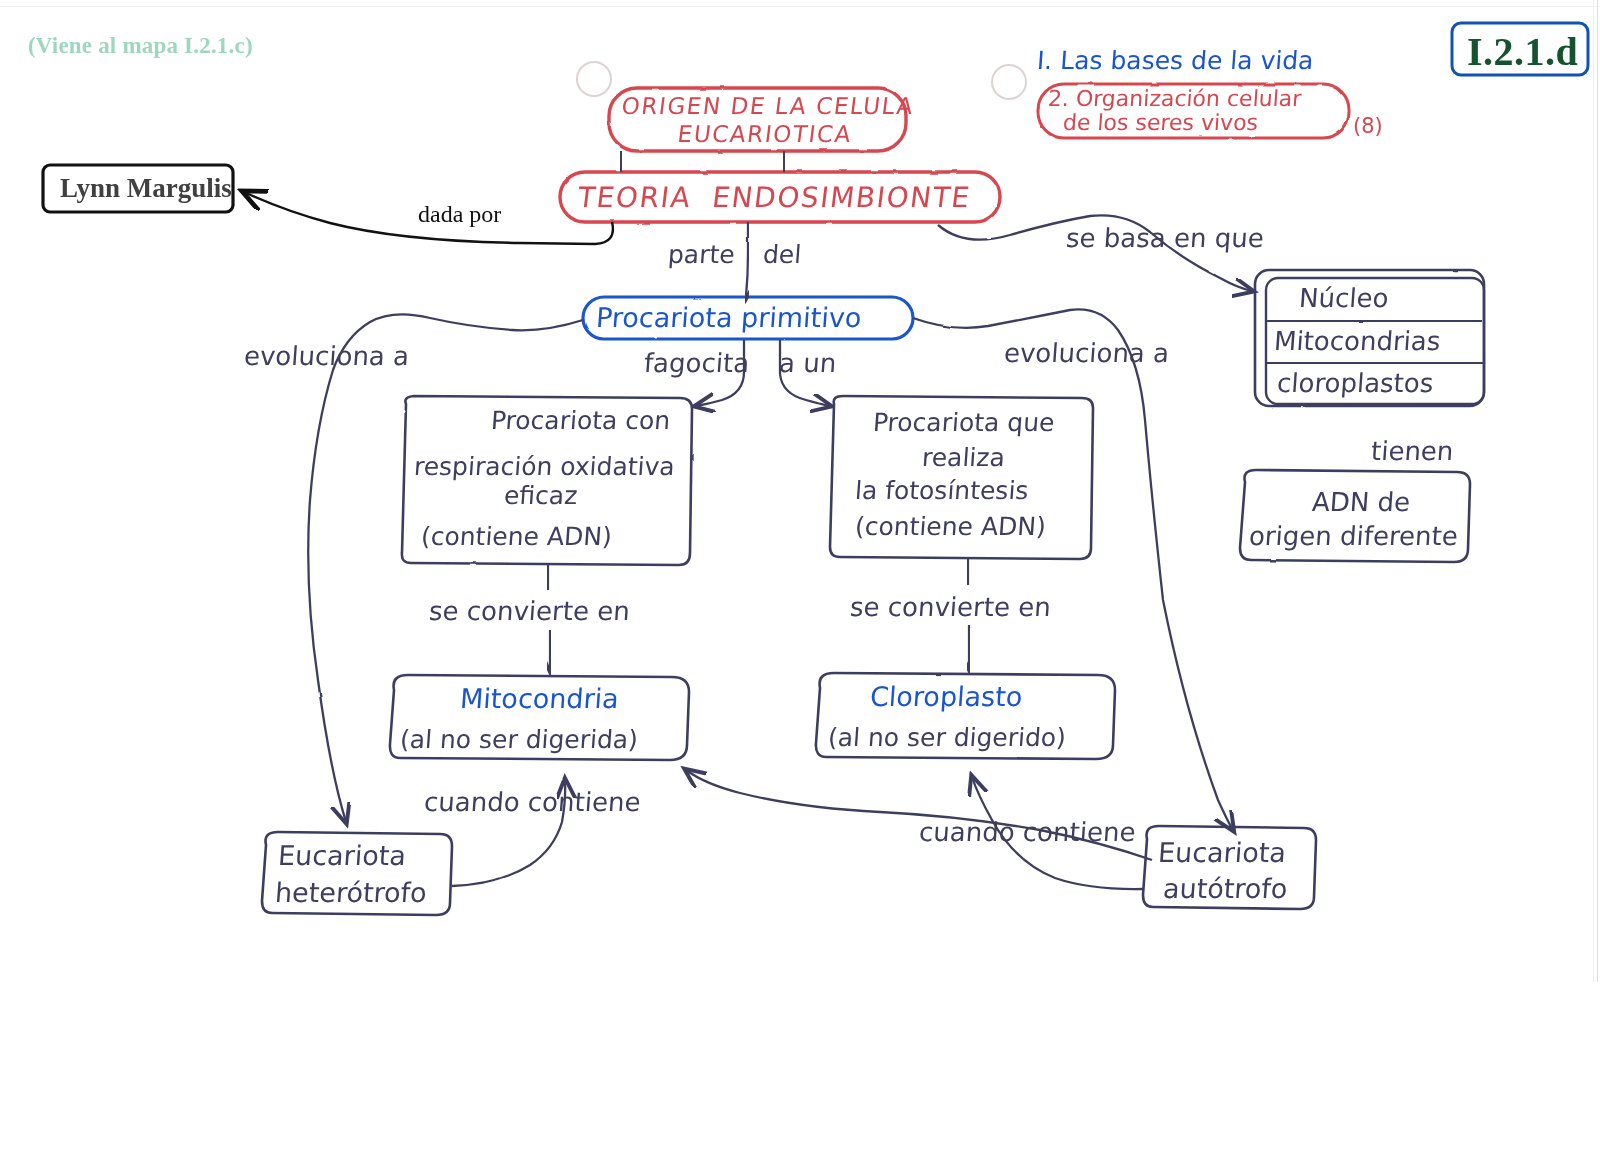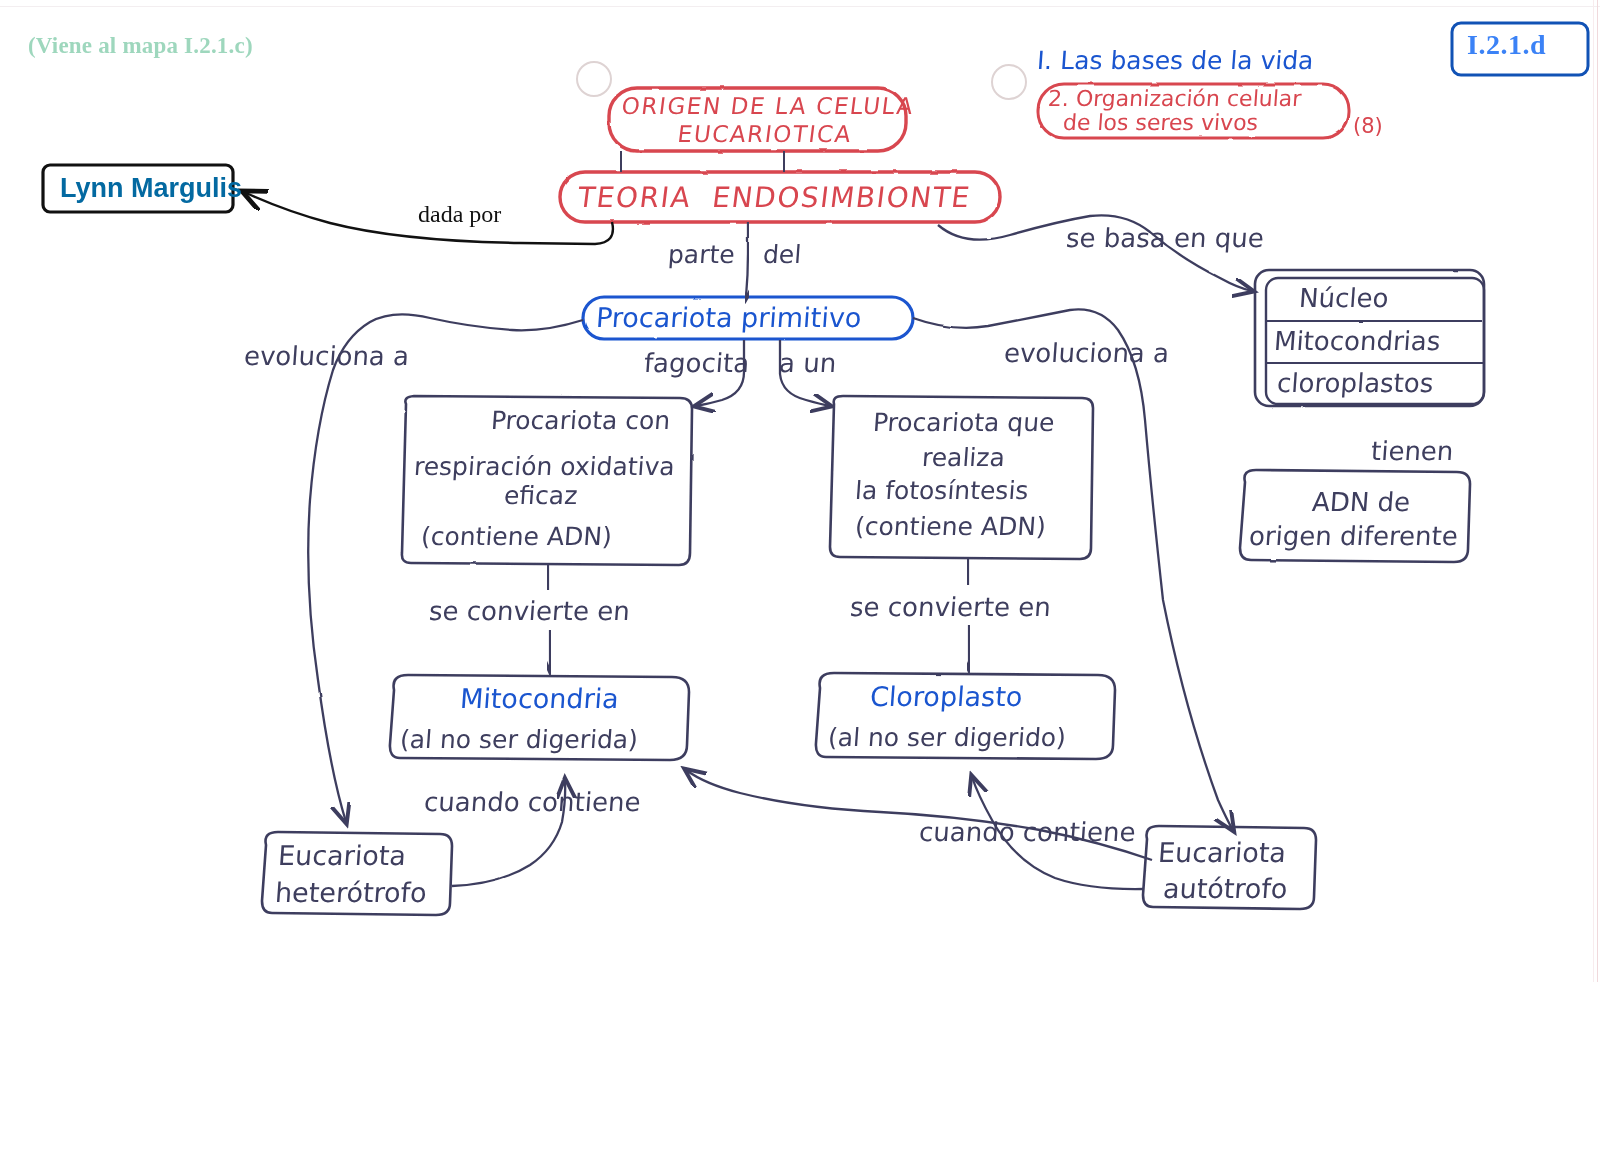--- a/index.html
+++ b/index.html
@@ -52,31 +52,31 @@
   
   .hdr-green {
     font-family: "Liberation Serif", "DejaVu Serif", serif;
     font-weight: bold;
     font-size: 23px;
     color: #9ed7bd;
     letter-spacing: 0.2px;
   }
   
   .hdr-black {
-    font-family: Liberation Sans, sans-serif;
+    font-family: Liberation Serif, serif;
     font-weight: bold;
     font-size: 27px;
-    color: #0369a1;
+    color: #404040;
   }
   
   .hdr-blue {
     font-family: "Liberation Serif", "DejaVu Serif", serif;
     font-weight: bold;
-    font-size: 28px;
-    color: #3b82f6;
+    font-size: 40px;
+    color: #14532d;
     letter-spacing: 0.5px;
   }
   
   .hw {
     font-family: "DejaVu Sans", sans-serif;
     color: #3e3e5e;
     font-size: 25px;
   }
   .hw-red {
     font-family: "DejaVu Sans", sans-serif;

